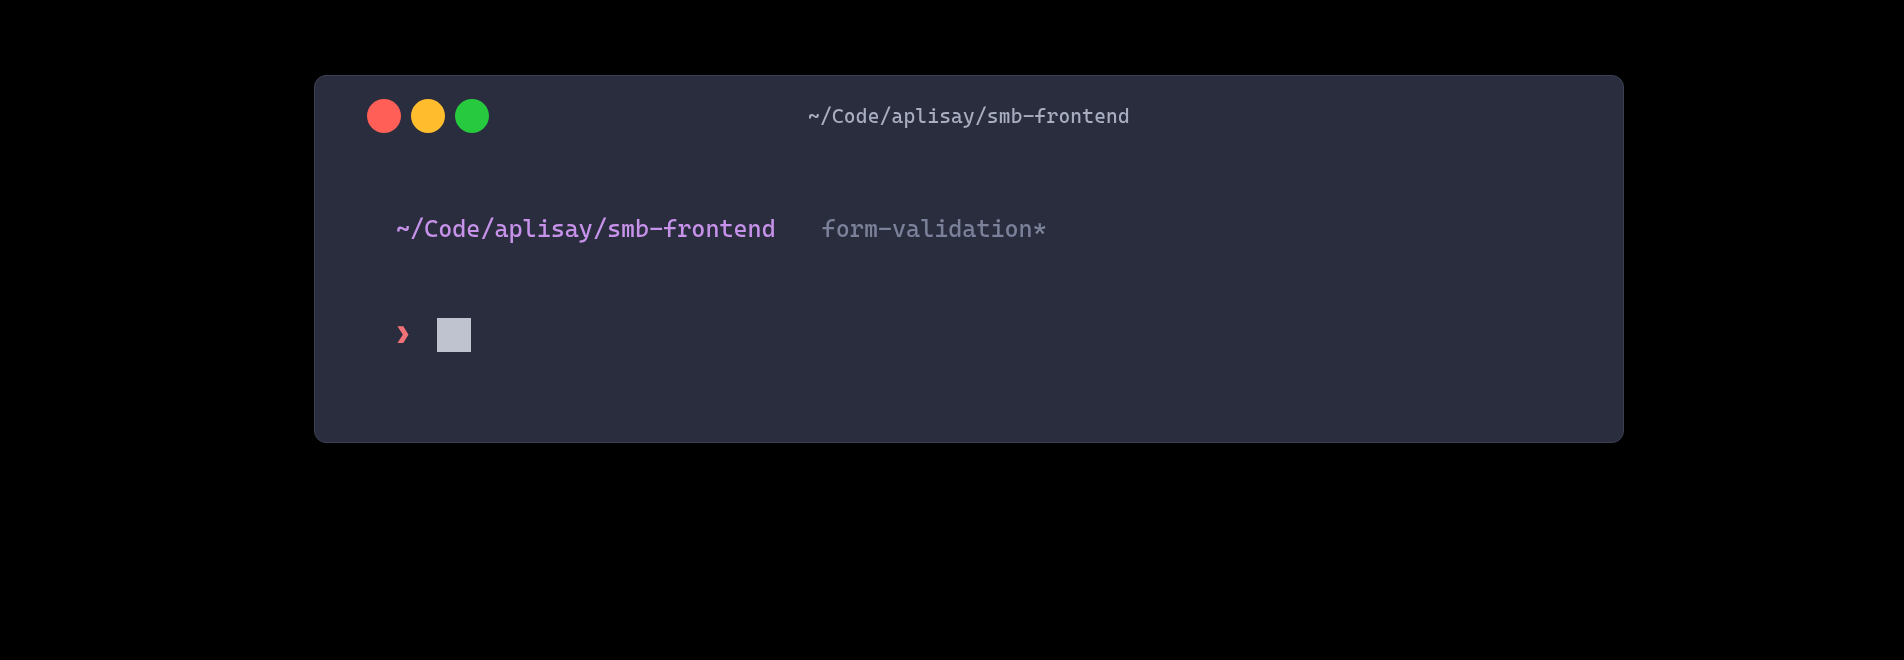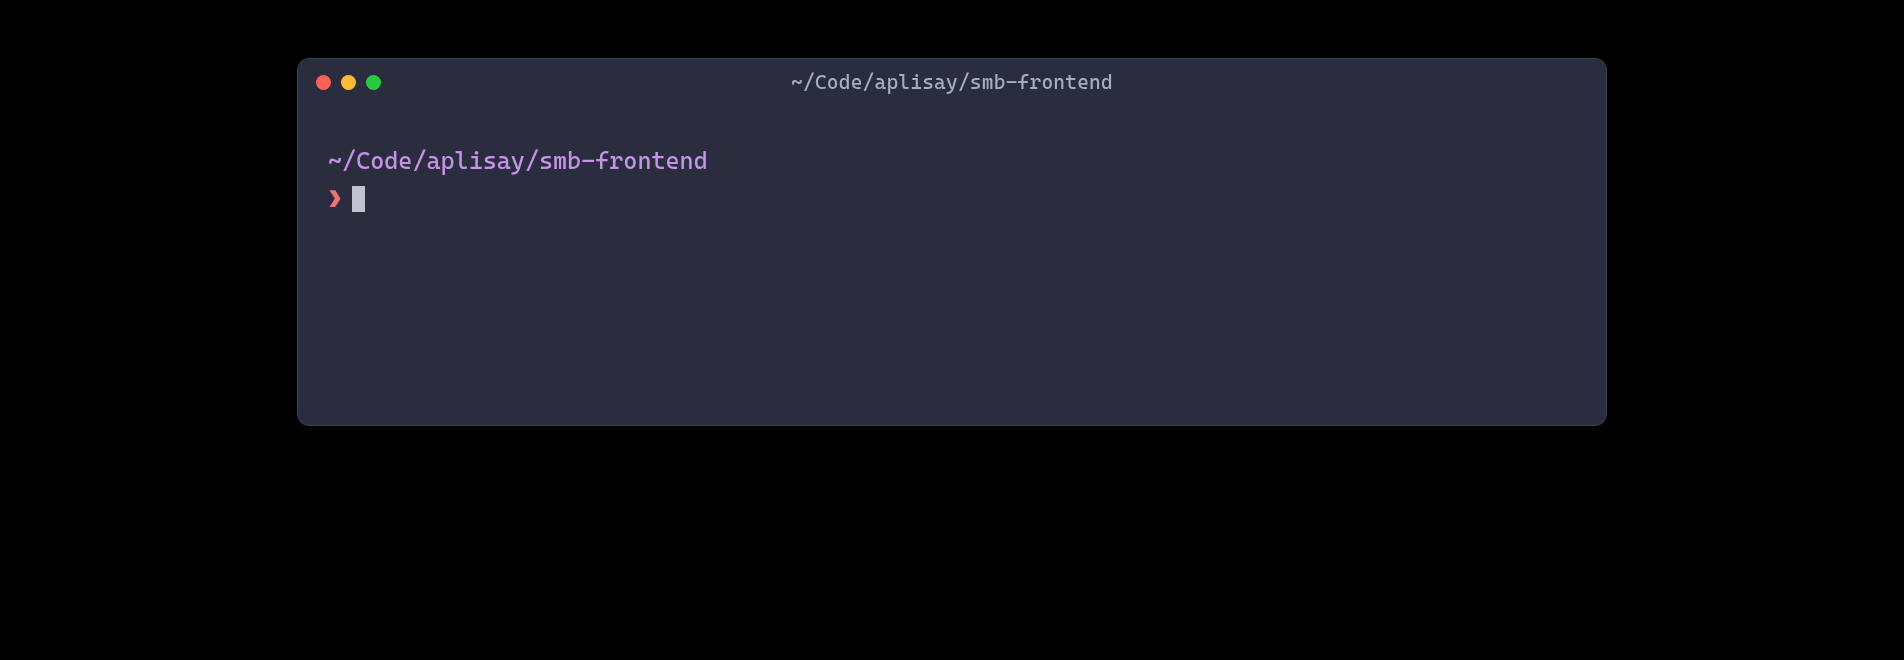--- a/index.html
+++ b/index.html
@@ -1,17 +1,17 @@
 <!DOCTYPE html>
 <html><head>
   <meta charset="utf-8">
   <style>
     * {
       margin: 0;
-      padding: 0;
+      padding: 17px;
       box-sizing: border-box;
     }
     body {
       background: #000000;
       width: 1904px;
       height: 660px;
       display: flex;
       align-items: flex-start;
       justify-content: center;
       padding-top: 58px;
@@ -108,20 +108,21 @@
     <div class="traffic-lights">
       <div class="traffic-light tl-close"></div>
       <div class="traffic-light tl-minimize"></div>
       <div class="traffic-light tl-maximize"></div>
     </div>
     <div class="window-title">~/Code/aplisay/smb-frontend</div>
   </div>
   <div class="terminal-body">
     <div class="prompt-line">
       <span class="cwd-path">~/Code/aplisay/smb-frontend</span>
+      <span class="git-branch">form-validation*</span>
     </div>
     <div class="input-line">
       <span class="prompt-symbol">❯</span>
       <span class="cursor-block"></span>
       <input type="text" class="command-input" value="" style="">
     </div>
   </div>
 </div>
 
 </body></html>

